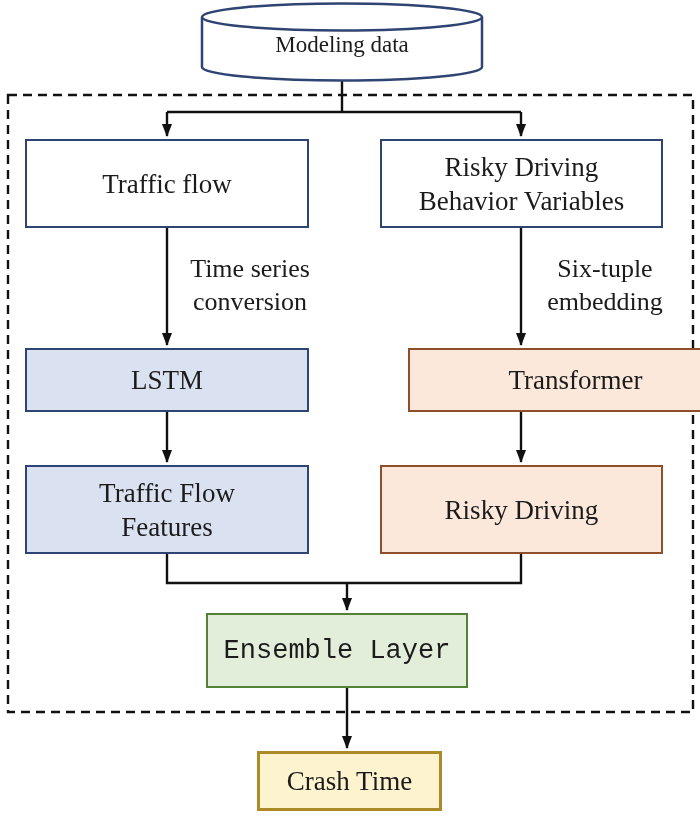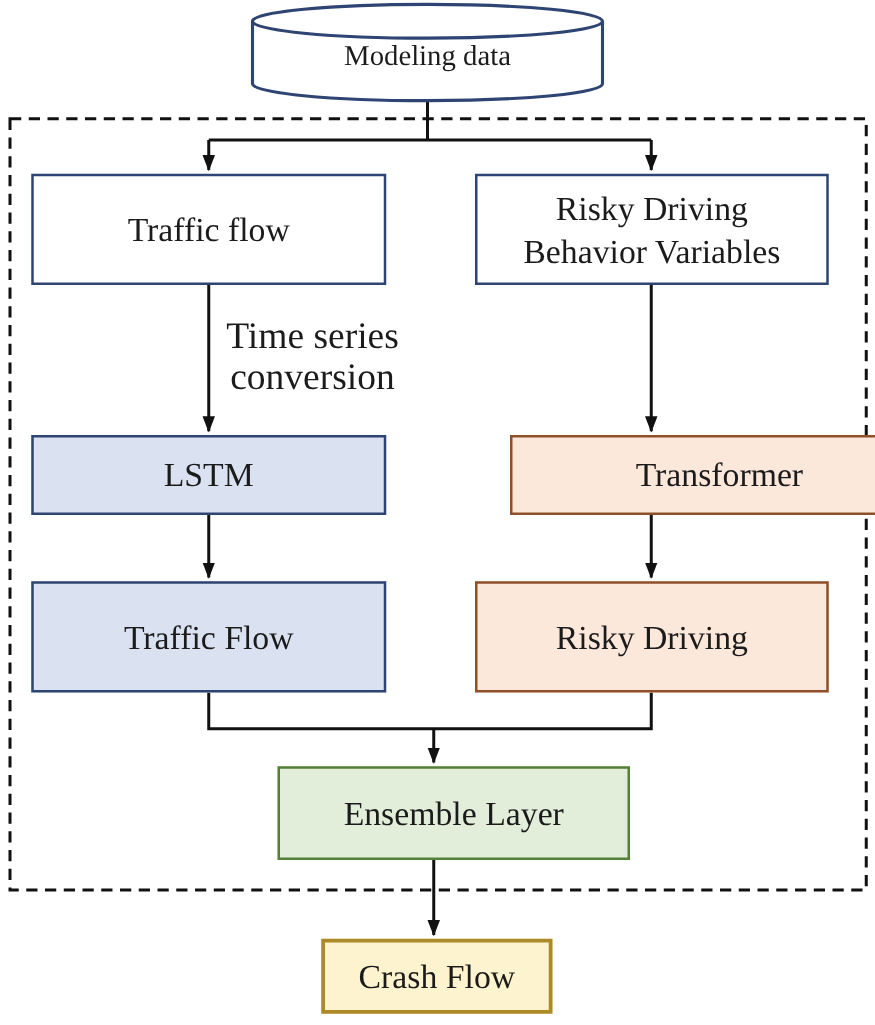--- a/index.html
+++ b/index.html
@@ -30,30 +30,30 @@
   .b-navy{border:2px solid var(--navy);background:#ffffff;}
   .b-blue{border:2px solid var(--navy);background:var(--blue-fill);}
   .b-peach{border:2px solid var(--brown);background:var(--peach-fill);}
   .b-green{border:2px solid var(--green);background:var(--green-fill);}
   .b-gold{border:3px solid var(--gold);background:var(--yellow-fill);}
   .cyl-label{
     position:absolute;left:202px;top:22px;width:280px;height:45px;
     display:flex;align-items:center;justify-content:center;font-size:23px;
   }
   .edge-label{
-    position:absolute;font-size:30px;line-height:33px;text-align:center;
+    position:absolute;font-size:26px;line-height:33px;text-align:center;
   }
   
   #n-traffic-vars{left:25px;top:139px;width:284px;height:89px;}
   #n-risky-vars{left:380px;top:139px;width:283px;height:89px;}
   #n-lstm{left:25px;top:348px;width:284px;height:64px;}
   #n-transformer{left:380px;top:348px;width:335px;height:64px;margin-left:28px;}
   #n-traffic-feat{left:25px;top:465px;width:284px;height:89px;}
   #n-risky-feat{left:380px;top:465px;width:283px;height:89px;}
-  #n-ensemble{left:222px;top:613px;width:282px;height:75px;}
+  #n-ensemble{left:206px;top:613px;width:262px;height:75px;font-family:Liberation Mono, monospace;}
   #n-crash{left:257px;top:751px;width:185px;height:60px;}
   #lbl-time-series{left:172px;top:252px;width:156px;}
   #lbl-six-tuple{left:530px;top:252px;width:150px;}
 </style>
 </head>
 <body>
 
 <div id="canvas">
 
   <svg id="wires" viewBox="0 0 700 820" xmlns="http://www.w3.org/2000/svg">
@@ -99,36 +99,41 @@
   </div>
   <div class="node b-navy" id="n-risky-vars">
     <span class="tline">Risky Driving</span>
     <span class="tline">Behavior Variables</span>
   </div>
 
   <div class="edge-label" id="lbl-time-series">
     <span class="tline">Time series</span>
     <span class="tline">conversion</span>
   </div>
+  <div class="edge-label" id="lbl-six-tuple">
+    <span class="tline">Six-tuple</span>
+    <span class="tline">embedding</span>
+  </div>
 
   <div class="node b-blue" id="n-lstm">
     <span class="tline">LSTM</span>
   </div>
   <div class="node b-peach" id="n-transformer">
     <span class="tline">Transformer</span>
   </div>
 
   <div class="node b-blue" id="n-traffic-feat">
     <span class="tline">Traffic Flow</span>
+    <span class="tline">Features</span>
   </div>
   <div class="node b-peach" id="n-risky-feat">
     <span class="tline">Risky Driving</span>
   </div>
 
   <div class="node b-green" id="n-ensemble">
     <span class="tline">Ensemble Layer</span>
   </div>
 
   <div class="node b-gold" id="n-crash">
-    <span class="tline">Crash Flow</span>
+    <span class="tline">Crash Time</span>
   </div>
 
 </div>
 
 </body></html>

